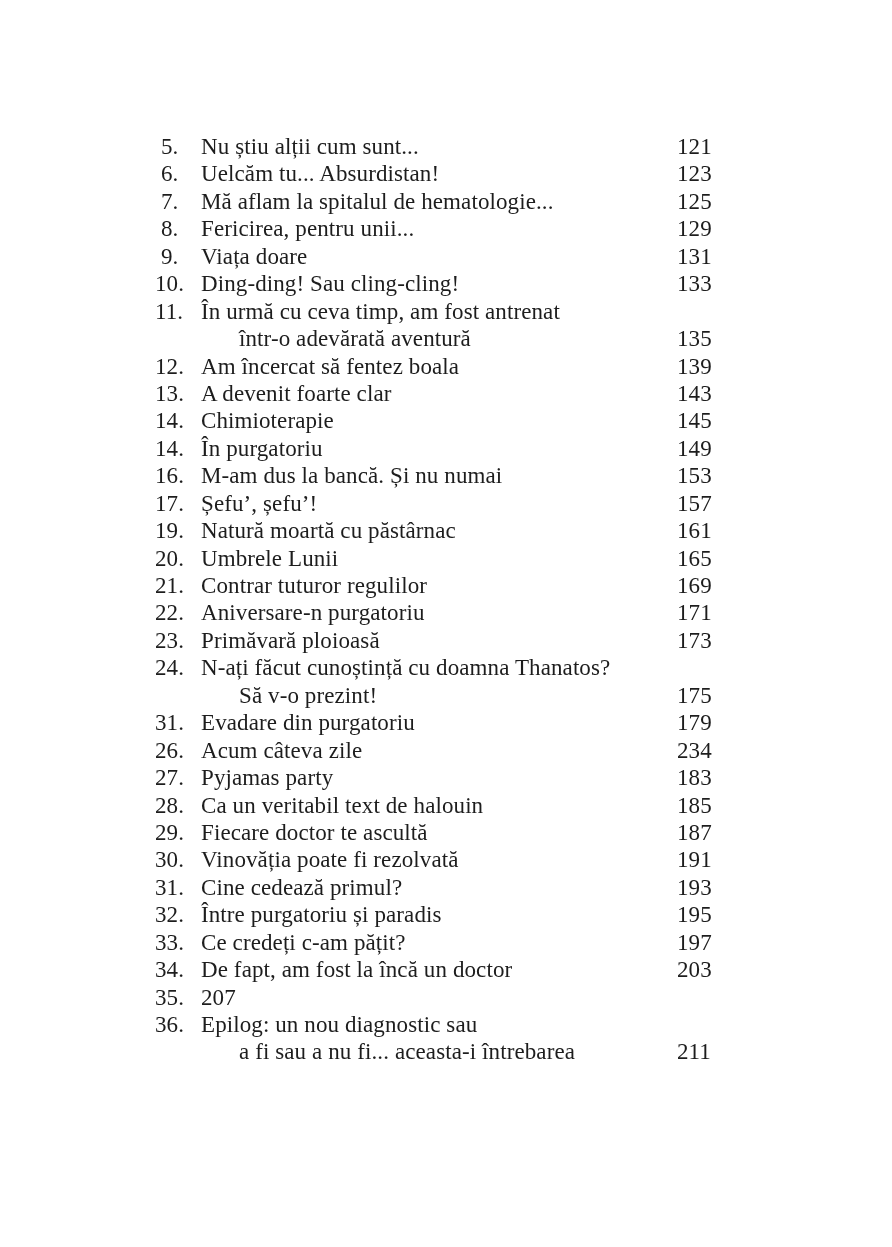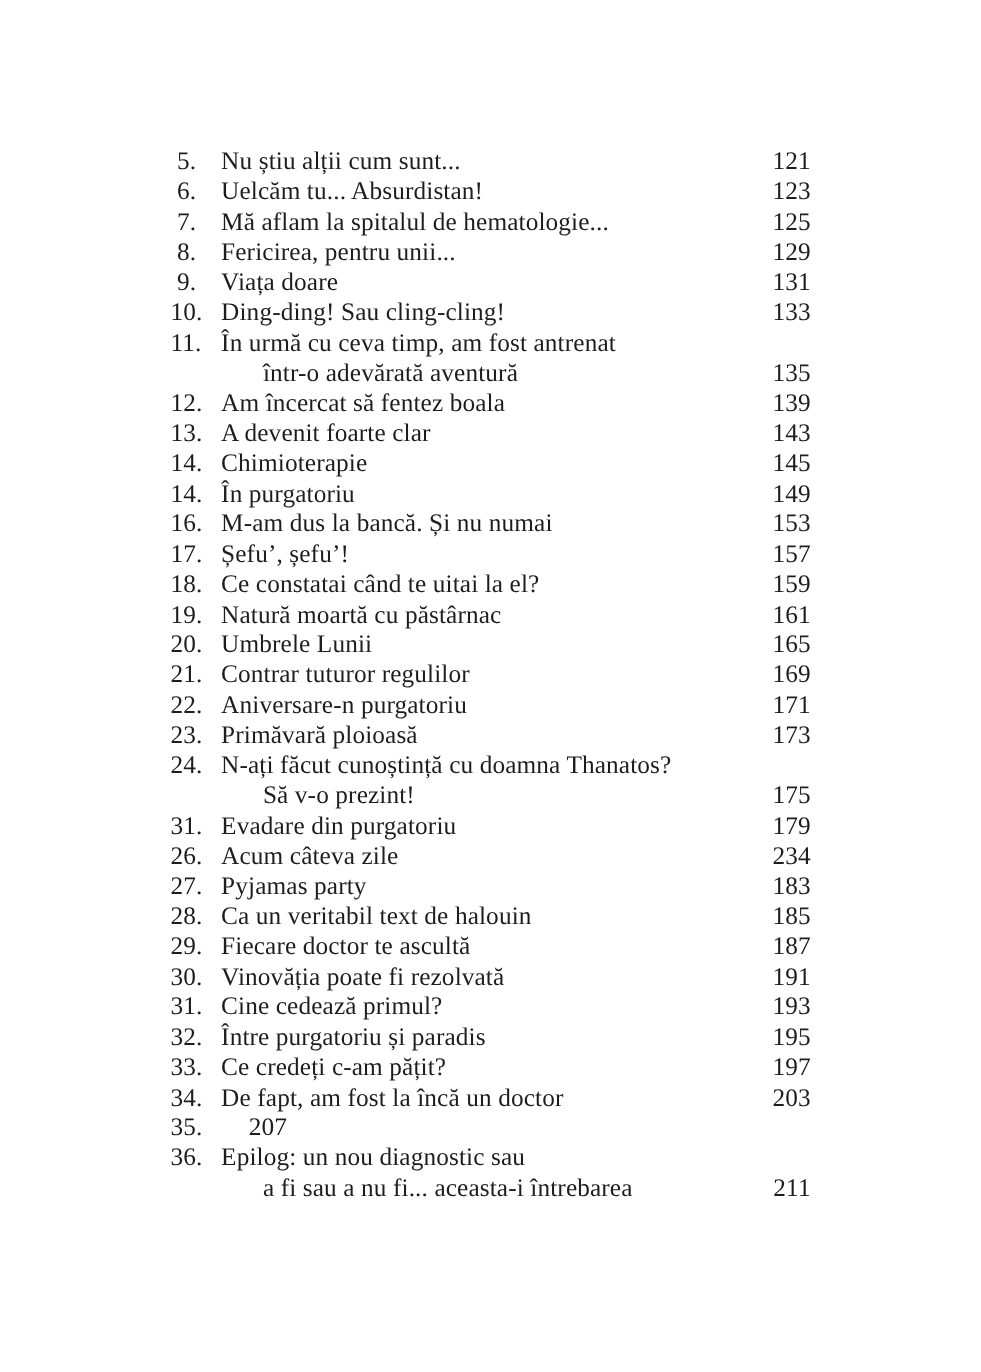--- a/index.html
+++ b/index.html
@@ -44,21 +44,20 @@
   .entry-title {
     flex: 1 1 auto;
     overflow: hidden;
   }
   .entry-title.cont {
     padding-left: 38px;
   }
   .entry-page-number {
     flex: 0 0 60px;
     width: 60px;
-    text-align: right;
     font-variant-numeric: lining-nums;
   }
 </style>
 </head>
 <body>
 
 <div class="book-page">
   <div class="toc-list">
       <div class="toc-line">
         <span class="entry-number single">5.</span>
@@ -124,25 +123,20 @@
         <span class="entry-number">16.</span>
         <span class="entry-title">M-am dus la bancă. Și nu numai</span>
         <span class="entry-page-number">153</span>
       </div>
       <div class="toc-line">
         <span class="entry-number">17.</span>
         <span class="entry-title">Șefu’, șefu’!</span>
         <span class="entry-page-number">157</span>
       </div>
       <div class="toc-line">
-        <span class="entry-number">18.</span>
-        <span class="entry-title">Ce constatai când te uitai la el?</span>
-        <span class="entry-page-number">159</span>
-      </div>
-      <div class="toc-line">
         <span class="entry-number">19.</span>
         <span class="entry-title">Natură moartă cu păstârnac</span>
         <span class="entry-page-number">161</span>
       </div>
       <div class="toc-line">
         <span class="entry-number">20.</span>
         <span class="entry-title">Umbrele Lunii</span>
         <span class="entry-page-number">165</span>
       </div>
       <div class="toc-line">

